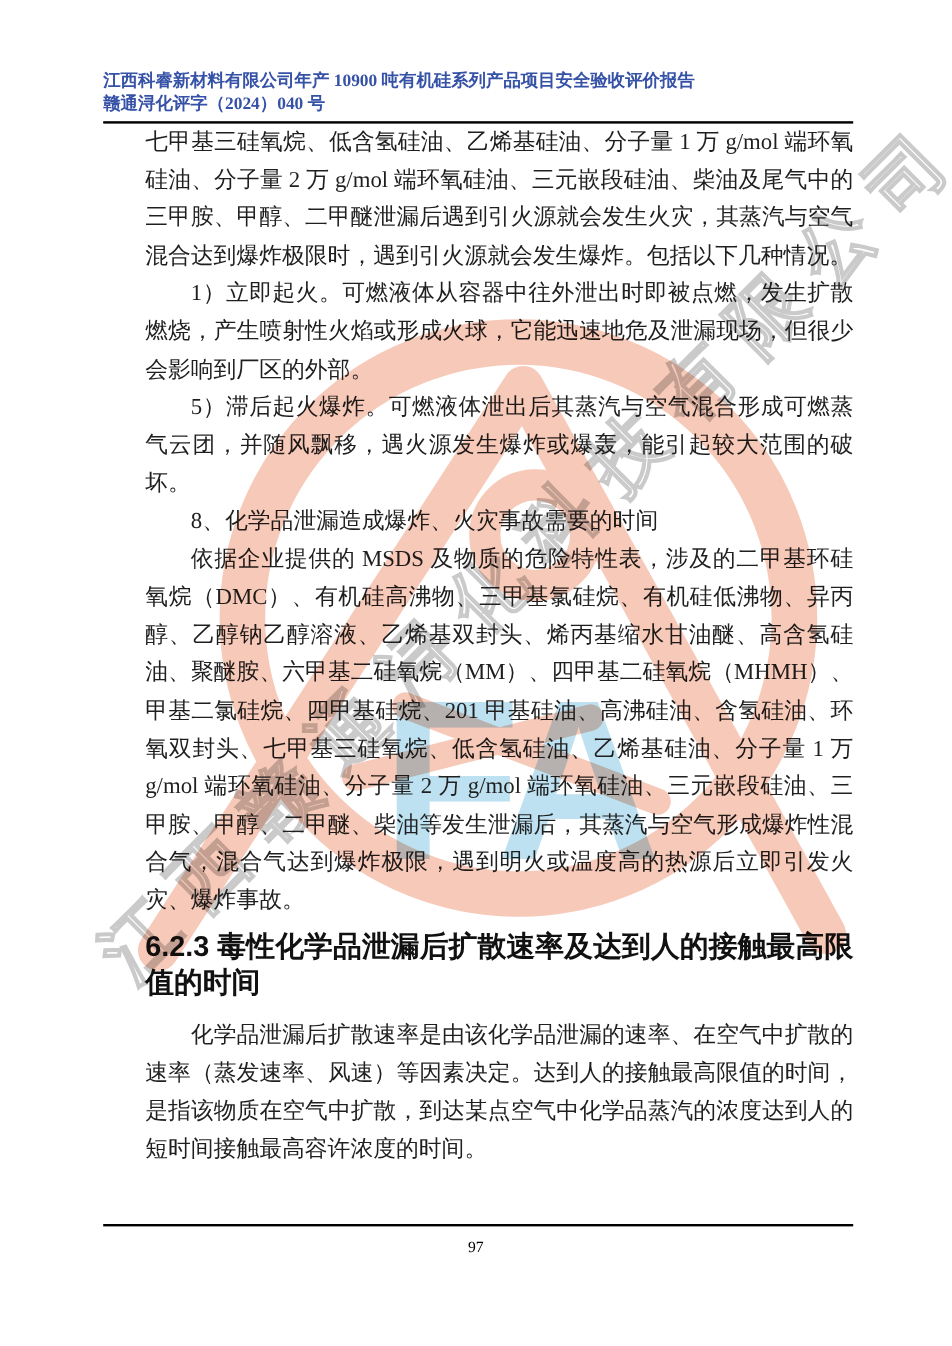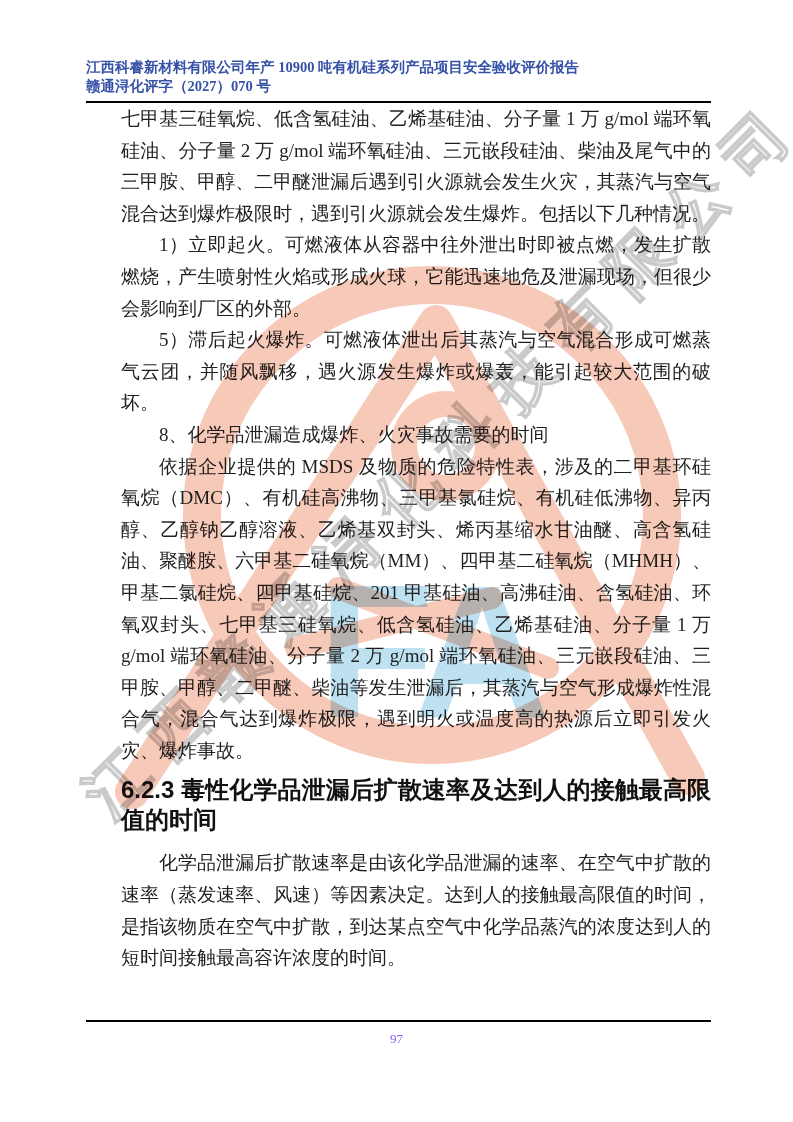--- a/index.html
+++ b/index.html
@@ -27,21 +27,21 @@
   .content p.no-indent{text-indent:0;}
   .section-heading{
     font-family:"Liberation Sans","DejaVu Sans",sans-serif;
     font-weight:bold;font-size:24px;line-height:30px;
     margin:9px 0 12px 0;text-indent:0;color:#111;
   }
   
   .footer-rule{position:absolute;left:86px;right:82px;top:1020px;border-top:2px solid #000;z-index:2;}
   .page-number{
     position:absolute;left:0;right:0;top:1031px;z-index:2;
-    text-align:center;font-size:13px;color:#8b5cf6;
+    text-align:center;font-size:13px;color:#000000;
   }
   
   .wm{position:absolute;pointer-events:none;mix-blend-mode:multiply;}
   .wm-stamp{left:0;top:0;width:793px;height:1122px;z-index:3;opacity:0.55;}
   .wm-fa{
     left:318px;top:556px;z-index:1;
     font-family:"Liberation Sans","DejaVu Sans",sans-serif;
     font-weight:bold;font-size:190px;line-height:1;
     letter-spacing:-10px;color:rgba(135,200,230,0.55);
   }
@@ -68,21 +68,21 @@
   <svg class="wm wm-stamp" viewBox="0 0 793 1122" xmlns="http://www.w3.org/2000/svg">
     <circle cx="432" cy="515" r="230" fill="none" stroke="#ef9d7d" stroke-width="38"></circle>
     <path d="M 132 792 L 436 322 L 688 778" fill="none" stroke="#ef9d7d" stroke-width="34" stroke-linecap="round" stroke-linejoin="round"></path>
     <circle cx="446" cy="446" r="42" fill="none" stroke="#ef9d7d" stroke-width="26"></circle>
     <path d="M 296 648 L 492 598 M 338 588 L 548 668" fill="none" stroke="#ef9d7d" stroke-width="22" stroke-linecap="round"></path>
   </svg>
 
   <div class="header">
     <div class="header-row">
       <span>江西科睿新材料有限公司年产 10900 吨有机硅系列产品项目安全验收评价报告</span>
-      <span>赣通浔化评字（2027）070 号</span>
+      <span>赣通浔化评字（2024）040 号</span>
     </div>
     <div class="header-rule"></div>
   </div>
 
   <div class="content">
     <p class="no-indent">七甲基三硅氧烷、低含氢硅油、乙烯基硅油、分子量 1 万 g/mol 端环氧硅油、分子量 2 万 g/mol 端环氧硅油、三元嵌段硅油、柴油及尾气中的三甲胺、甲醇、二甲醚泄漏后遇到引火源就会发生火灾，其蒸汽与空气混合达到爆炸极限时，遇到引火源就会发生爆炸。包括以下几种情况。</p>
     <p>1）立即起火。可燃液体从容器中往外泄出时即被点燃，发生扩散燃烧，产生喷射性火焰或形成火球，它能迅速地危及泄漏现场，但很少会影响到厂区的外部。</p>
     <p>5）滞后起火爆炸。可燃液体泄出后其蒸汽与空气混合形成可燃蒸气云团，并随风飘移，遇火源发生爆炸或爆轰，能引起较大范围的破坏。</p>
     <p>8、化学品泄漏造成爆炸、火灾事故需要的时间</p>
     <p>依据企业提供的 MSDS 及物质的危险特性表，涉及的二甲基环硅氧烷（DMC）、有机硅高沸物、三甲基氯硅烷、有机硅低沸物、异丙醇、乙醇钠乙醇溶液、乙烯基双封头、烯丙基缩水甘油醚、高含氢硅油、聚醚胺、六甲基二硅氧烷（MM）、四甲基二硅氧烷（MHMH）、甲基二氯硅烷、四甲基硅烷、201 甲基硅油、高沸硅油、含氢硅油、环氧双封头、七甲基三硅氧烷、低含氢硅油、乙烯基硅油、分子量 1 万 g/mol 端环氧硅油、分子量 2 万 g/mol 端环氧硅油、三元嵌段硅油、三甲胺、甲醇、二甲醚、柴油等发生泄漏后，其蒸汽与空气形成爆炸性混合气，混合气达到爆炸极限，遇到明火或温度高的热源后立即引发火灾、爆炸事故。</p>

